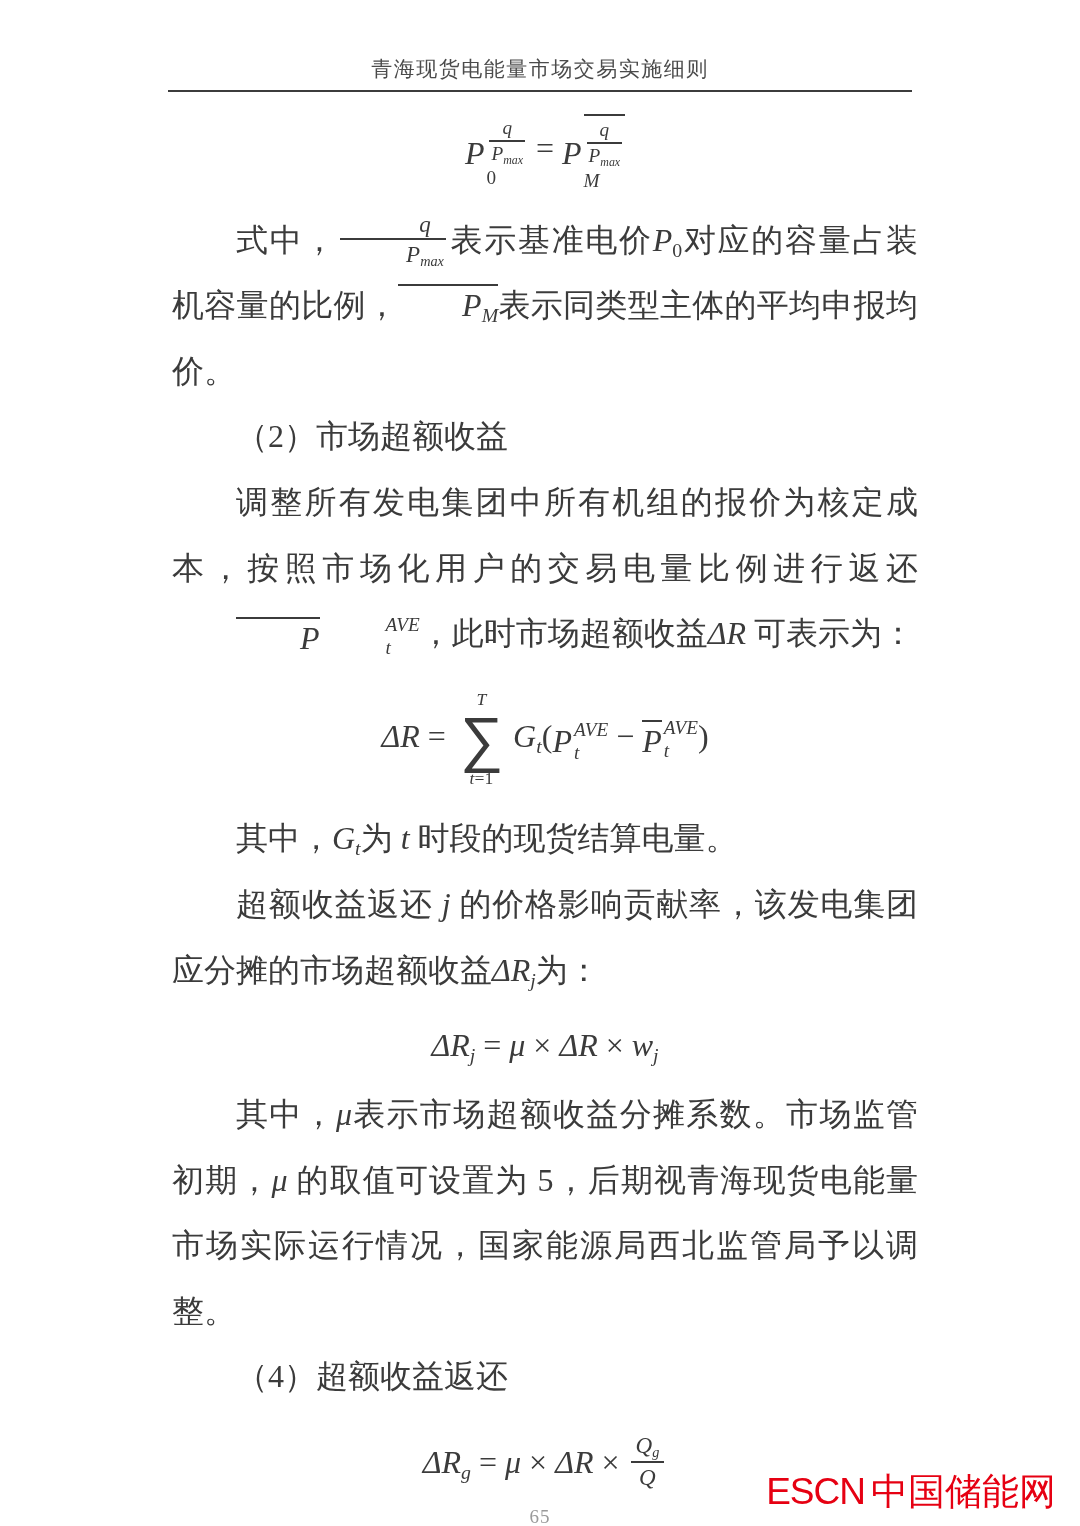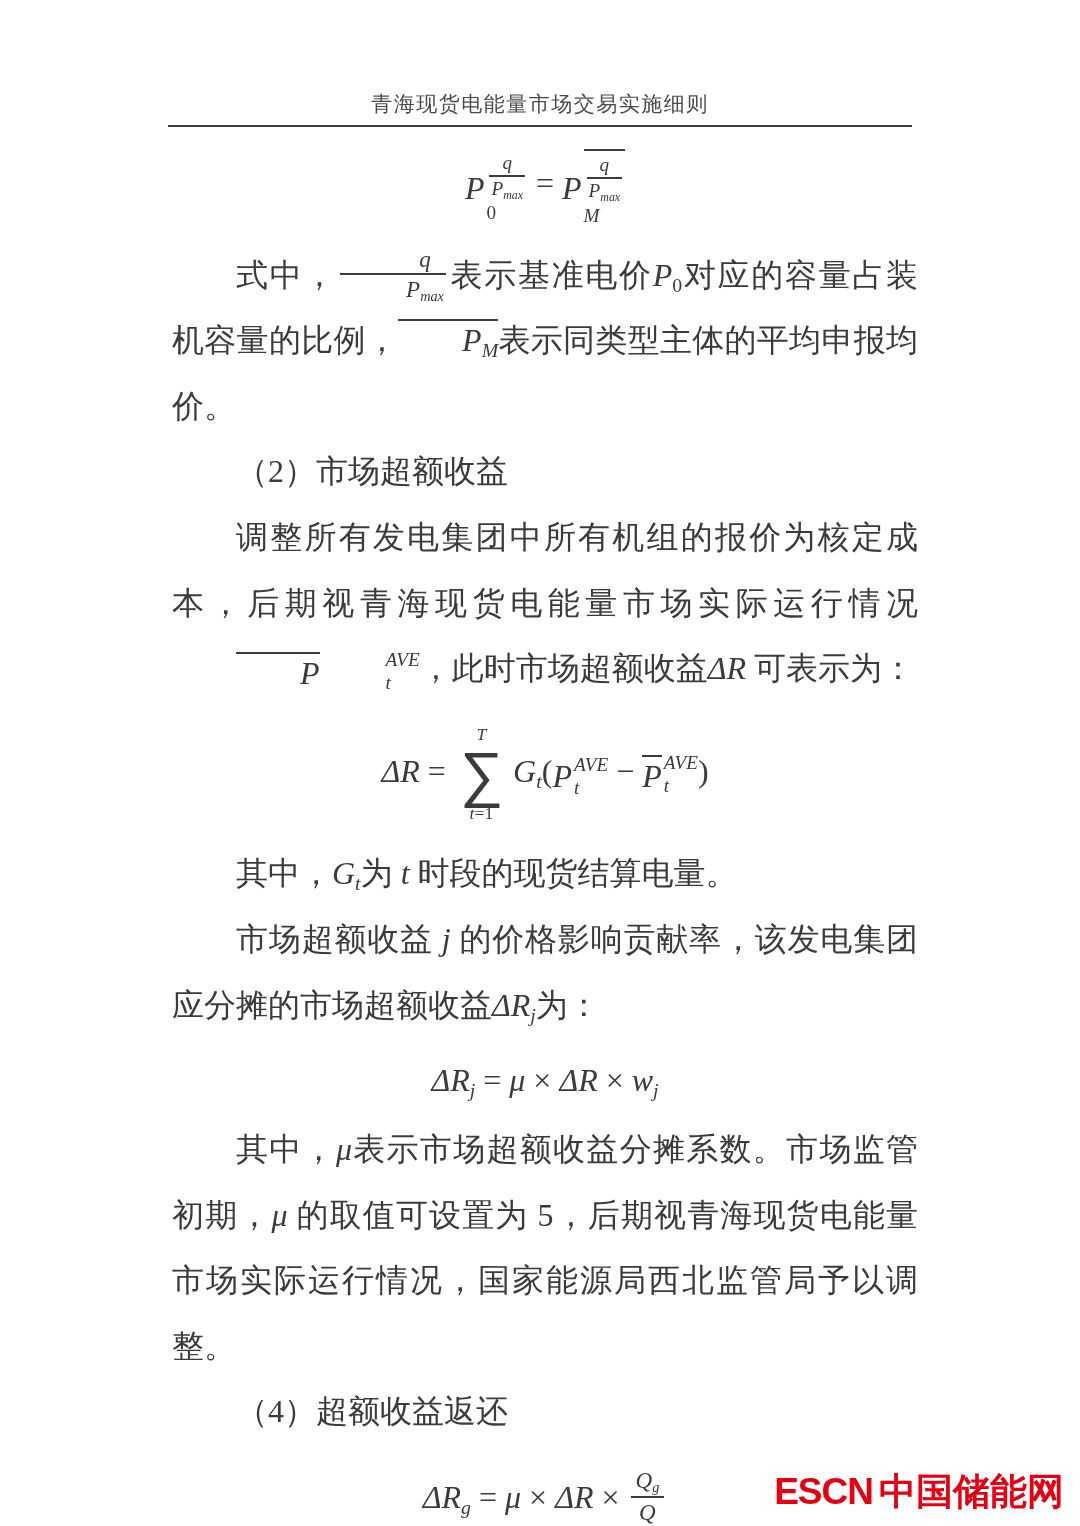--- a/index.html
+++ b/index.html
@@ -5,21 +5,21 @@
   html,body{margin:0;padding:0;background:#ffffff;}
   .page{
     position:relative;
     width:1080px;height:1526px;
     margin:0 auto;
     background:#ffffff;
     font-family:"Liberation Serif","DejaVu Serif",serif;
     color:#3b3b3b;
     overflow:hidden;
   }
-  .header{padding-top:90px;text-align:center;}
+  .header{padding-top:55px;text-align:center;}
   .header-title{
     font-size:21px;color:#4b4b4b;letter-spacing:1.5px;font-weight:500;
   }
   .rule{
     margin:7px 168px 0 168px;
     border-bottom:2px solid #3c3c3c;
   }
   .content{
     margin:18px 162px 0 172px;
   }
@@ -64,23 +64,23 @@
   .sum .sig{
     font-family:"Liberation Sans","DejaVu Sans",sans-serif;
     font-size:1.9em;line-height:0.95;font-style:normal;font-weight:500;
   }
   .sum .lim{font-size:0.55em;line-height:1.25;}
   .pagenum{
     text-align:center;color:#9a9a9a;font-size:19px;margin-top:8px;
     letter-spacing:1px;
   }
   .logo{
-    position:absolute;right:16px;bottom:16px;
+    position:absolute;right:24px;bottom:16px;
     font-family:"Liberation Sans","DejaVu Sans",sans-serif;
-    font-weight:700;font-size:37px;line-height:1;white-space:nowrap;
+    font-weight:400;font-size:37px;line-height:1;white-space:nowrap;
   }
   .logo .escn{letter-spacing:-1px;margin-right:6px;}
   .logo .cn{letter-spacing:0px;}
 </style>
 </head>
 <body>
 
 <div class="page">
   <div class="header">
     <div class="header-title">青海现货电能量市场交易实施细则</div>
@@ -96,21 +96,21 @@
           </span>
         </span><span class="t">  =  </span><span class="ss">
           <span class="bb"><span class="it">P</span></span>
           <span class="col">
             <span class="u"><span class="ov"><span class="frac"><span class="n"><span class="it">q</span></span><span class="d"><span class="it">P</span><span class="sb"><span class="it">max</span></span></span></span></span></span>
             <span class="dn2"><span class="it">M</span></span>
           </span>
         </span></div>
       <div class="para"><span class="t">式中，</span><span class="frac"><span class="n"><span class="it">q</span></span><span class="d"><span class="it">P</span><span class="sb"><span class="it">max</span></span></span></span><span class="t">表示基准电价</span><span class="it">P</span><span class="sb"><span class="t">0</span></span><span class="t">对应的容量占装机容量的比例，</span><span class="ov"><span class="it">P</span><span class="sb"><span class="it">M</span></span></span><span class="t">表示同类型主体的平均申报均价。</span></div>
       <div class="para"><span class="t">（2）市场超额收益</span></div>
-      <div class="para"><span class="t">调整所有发电集团中所有机组的报价为核定成本，后期视青海现货电能量市场实际运行情况</span><span class="ss">
+      <div class="para"><span class="t">调整所有发电集团中所有机组的报价为核定成本，按照市场化用户的交易电量比例进行返还</span><span class="ss">
           <span class="bb"><span class="ov"><span class="it">P</span></span></span>
           <span class="col">
             <span class="u"><span class="it">AVE</span></span>
             <span class="dn2"><span class="it">t</span></span>
           </span>
         </span><span class="t">，此时市场超额收益</span><span class="it">ΔR</span><span class="t"> 可表示为：</span></div>
       <div class="formula"><span class="it">ΔR</span><span class="t"> = </span><span class="sum">
           <span class="lim"><span class="it">T</span></span>
           <span class="sig">∑</span>
           <span class="lim"><span class="it">t</span><span class="t">=1</span></span>
@@ -121,21 +121,21 @@
             <span class="dn2"><span class="it">t</span></span>
           </span>
         </span><span class="t"> − </span><span class="ss">
           <span class="bb"><span class="ov"><span class="it">P</span></span></span>
           <span class="col">
             <span class="u"><span class="it">AVE</span></span>
             <span class="dn2"><span class="it">t</span></span>
           </span>
         </span><span class="t">)</span></div>
       <div class="para"><span class="t">其中，</span><span class="it">G</span><span class="sb"><span class="it">t</span></span><span class="t">为 </span><span class="it">t</span><span class="t"> 时段的现货结算电量。</span></div>
-      <div class="para"><span class="t">市场超额收益 </span><span class="it">j</span><span class="t"> 的价格影响贡献率，该发电集团应分摊的市场超额收益</span><span class="it">ΔR</span><span class="sb"><span class="it">j</span></span><span class="t">为：</span></div>
+      <div class="para"><span class="t">超额收益返还 </span><span class="it">j</span><span class="t"> 的价格影响贡献率，该发电集团应分摊的市场超额收益</span><span class="it">ΔR</span><span class="sb"><span class="it">j</span></span><span class="t">为：</span></div>
       <div class="formula"><span class="it">ΔR</span><span class="sb"><span class="it">j</span></span><span class="t"> = </span><span class="it">μ</span><span class="t"> × </span><span class="it">ΔR</span><span class="t"> × </span><span class="it">w</span><span class="sb"><span class="it">j</span></span></div>
       <div class="para"><span class="t">其中，</span><span class="it">μ</span><span class="t">表示市场超额收益分摊系数。市场监管初期，</span><span class="it">μ</span><span class="t"> 的取值可设置为 5，后期视青海现货电能量市场实际运行情况，国家能源局西北监管局予以调整。</span></div>
       <div class="para"><span class="t">（4）超额收益返还</span></div>
       <div class="formula"><span class="it">ΔR</span><span class="sb"><span class="it">g</span></span><span class="t"> = </span><span class="it">μ</span><span class="t"> × </span><span class="it">ΔR</span><span class="t"> × </span><span class="frac"><span class="n"><span class="it">Q</span><span class="sb"><span class="it">g</span></span></span><span class="d"><span class="it">Q</span></span></span></div>
     </main>
 
   <div class="pagenum">65</div>
 
   <div class="logo" id="logo" style="color: rgb(230, 0, 18);">
     <span class="escn">ESCN</span><span class="cn">中国储能网</span>

